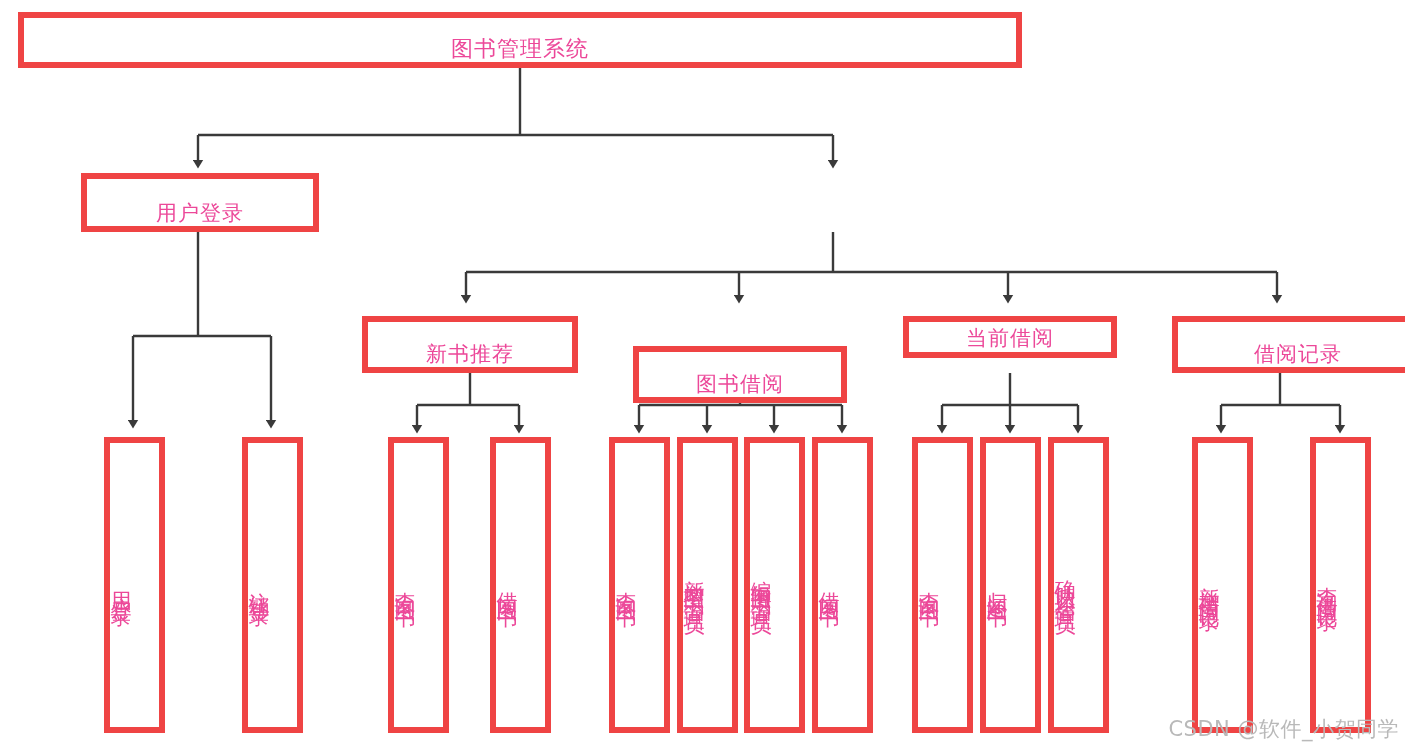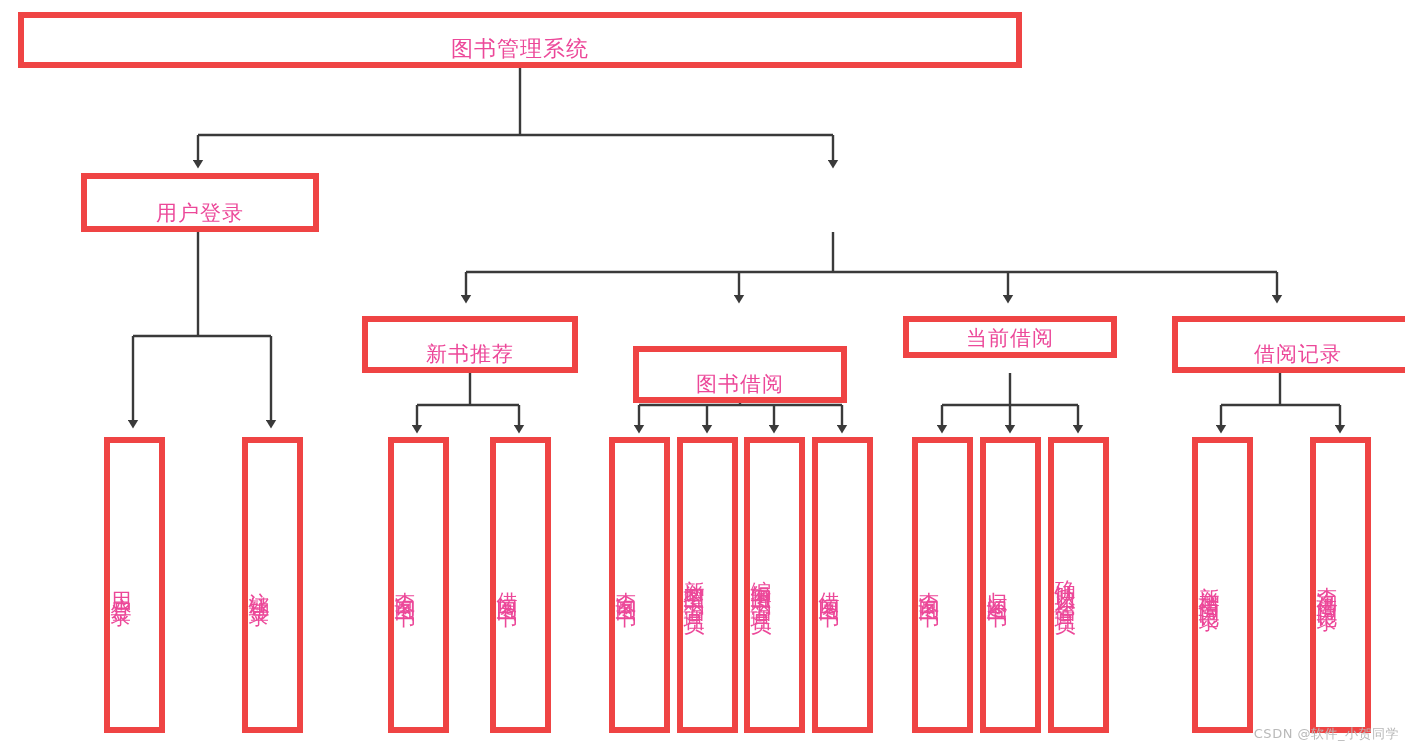--- a/index.html
+++ b/index.html
@@ -54,21 +54,21 @@
   }
   .node.v span {
     writing-mode: vertical-rl;
     text-orientation: upright;
     display: block;
   }
   #watermark {
     position: absolute;
     right: 6px;
     bottom: 4px;
-    font-size: 13px;
+    font-size: 21px;
     color: #b9b9b9;
     letter-spacing: 0.5px;
     white-space: nowrap;
   }
 </style>
 </head>
 <body>
 
 <div id="canvas">
 

